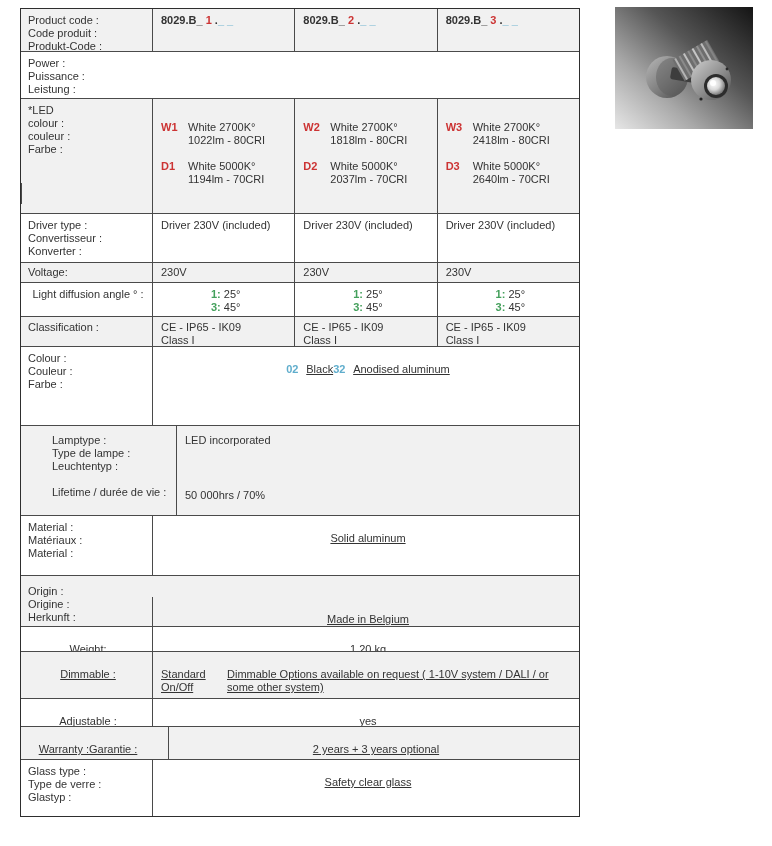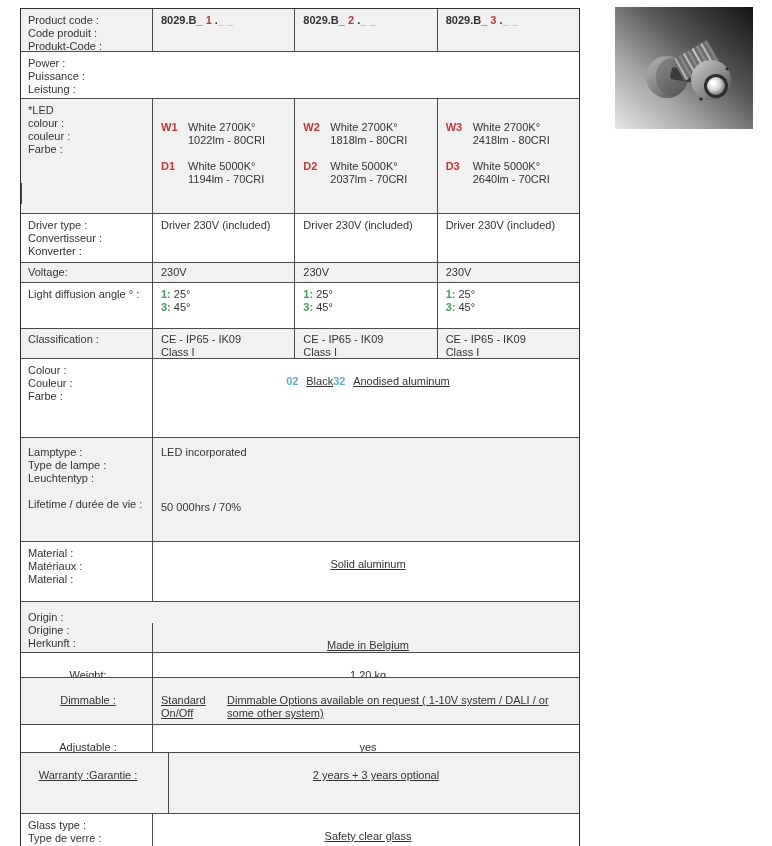--- a/index.html
+++ b/index.html
@@ -27,23 +27,23 @@
   .red{color:#cc3333;font-weight:bold;}
   .cyan{color:#5fadcc;font-weight:bold;}
   .green{color:#44a05c;font-weight:bold;}
   .pcode{white-space:pre-wrap;font-weight:bold;}
   .ledrow{display:flex;margin-top:17px;}
   .ledrow .code{flex:0 0 27px;width:27px;}
   .ledrow.gap{margin-top:13px;}
   .code2{display:inline-block;width:20px;}
   
   .h1{height:42px;} .h2{height:47px;flex-direction:column;} .h3{height:115px;} .h4{height:49px;}
-  .h5{height:20px;} .h6{height:46px;} .h7{height:30px;} .h8{height:79px;}
-  .h9{height:104px;} .h10{height:60px;} .h11{height:51px;align-items:flex-end;} .h12{height:25px;}
-  .h13{height:47px;} .h14{height:28px;} .h15{height:61px;gap:16px;} .h16{height:57px;}
+  .h5{height:20px;} .h6{height:34px;text-align:center;} .h7{height:30px;} .h8{height:79px;}
+  .h9{height:90px;padding-left:24px;} .h10{height:60px;} .h11{height:51px;align-items:flex-end;} .h12{height:25px;}
+  .h13{height:47px;} .h14{height:28px;} .h15{height:33px;gap:16px;} .h16{height:57px;}
   .h5 .lab,.h5 .val{padding-top:3px;}
   .h7 .lab,.h7 .val{padding-top:4px;}
   .h9 .lab,.h9 .val{padding-top:8px;}
   .lifetime-label{margin-top:13px;}
   .lifetime-value{margin-top:42px;}
   .photo{
     position:absolute;left:615px;top:7px;width:138px;height:122px;
   }
   .photo svg{display:block;}
 </style>

